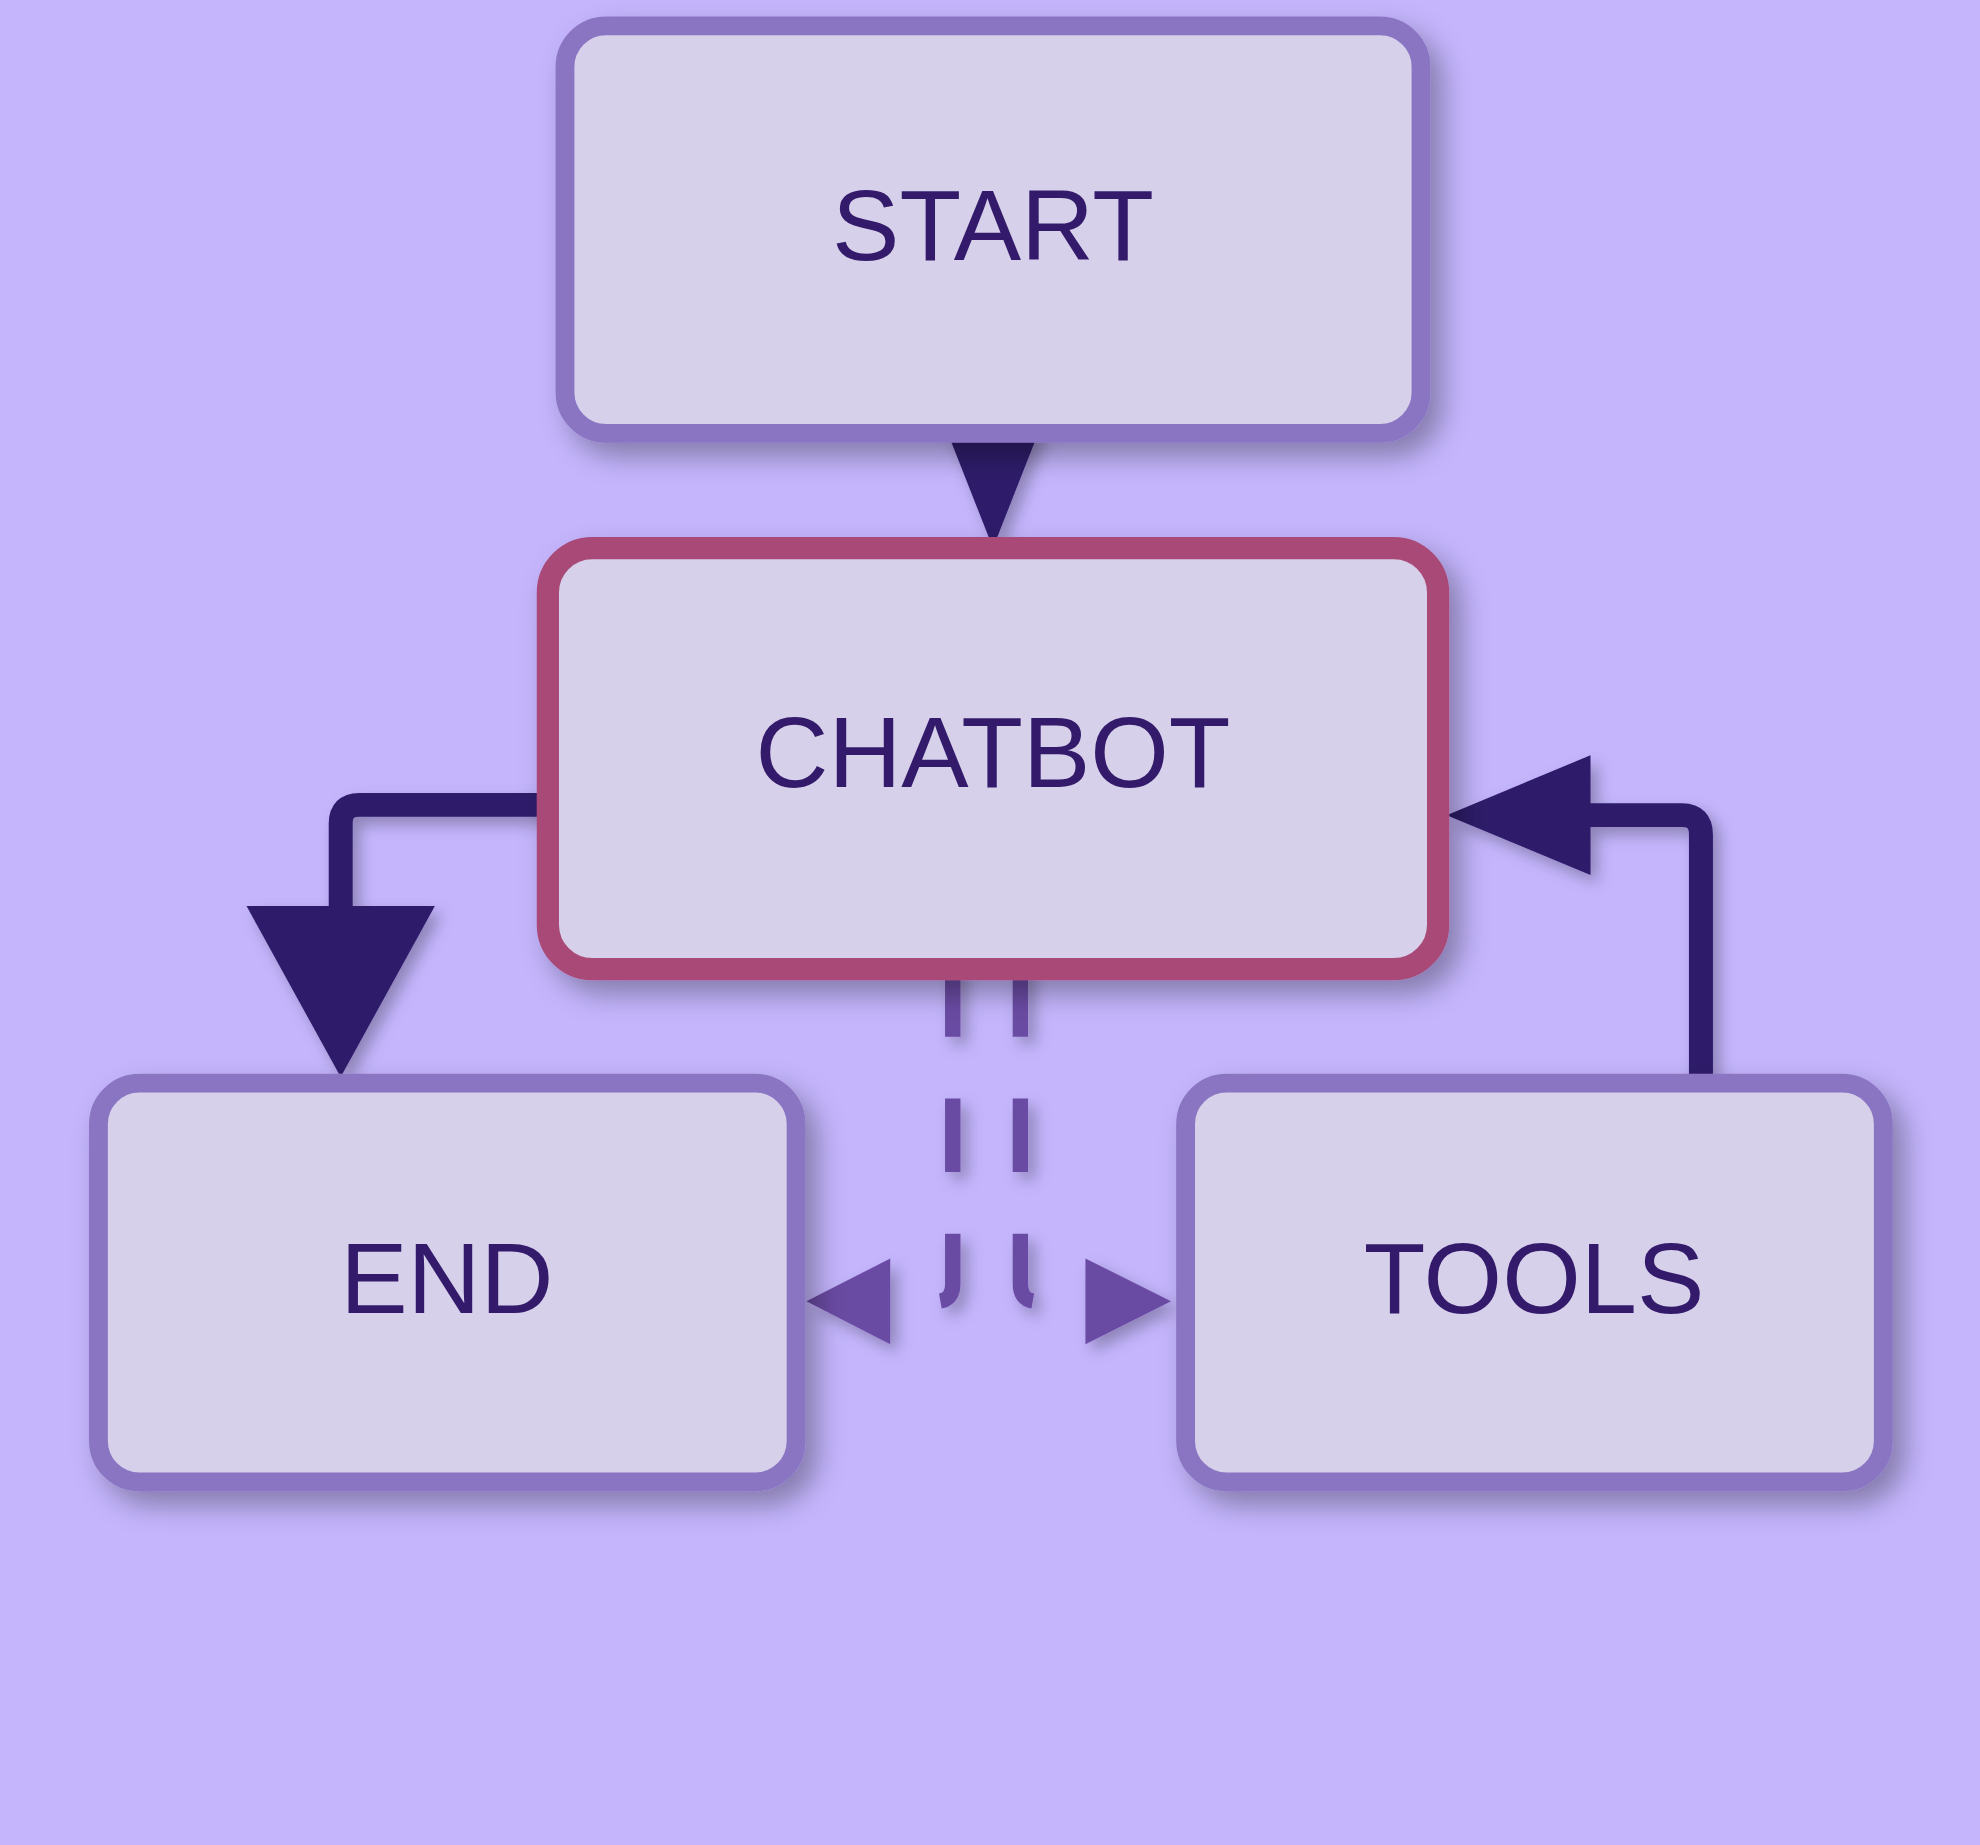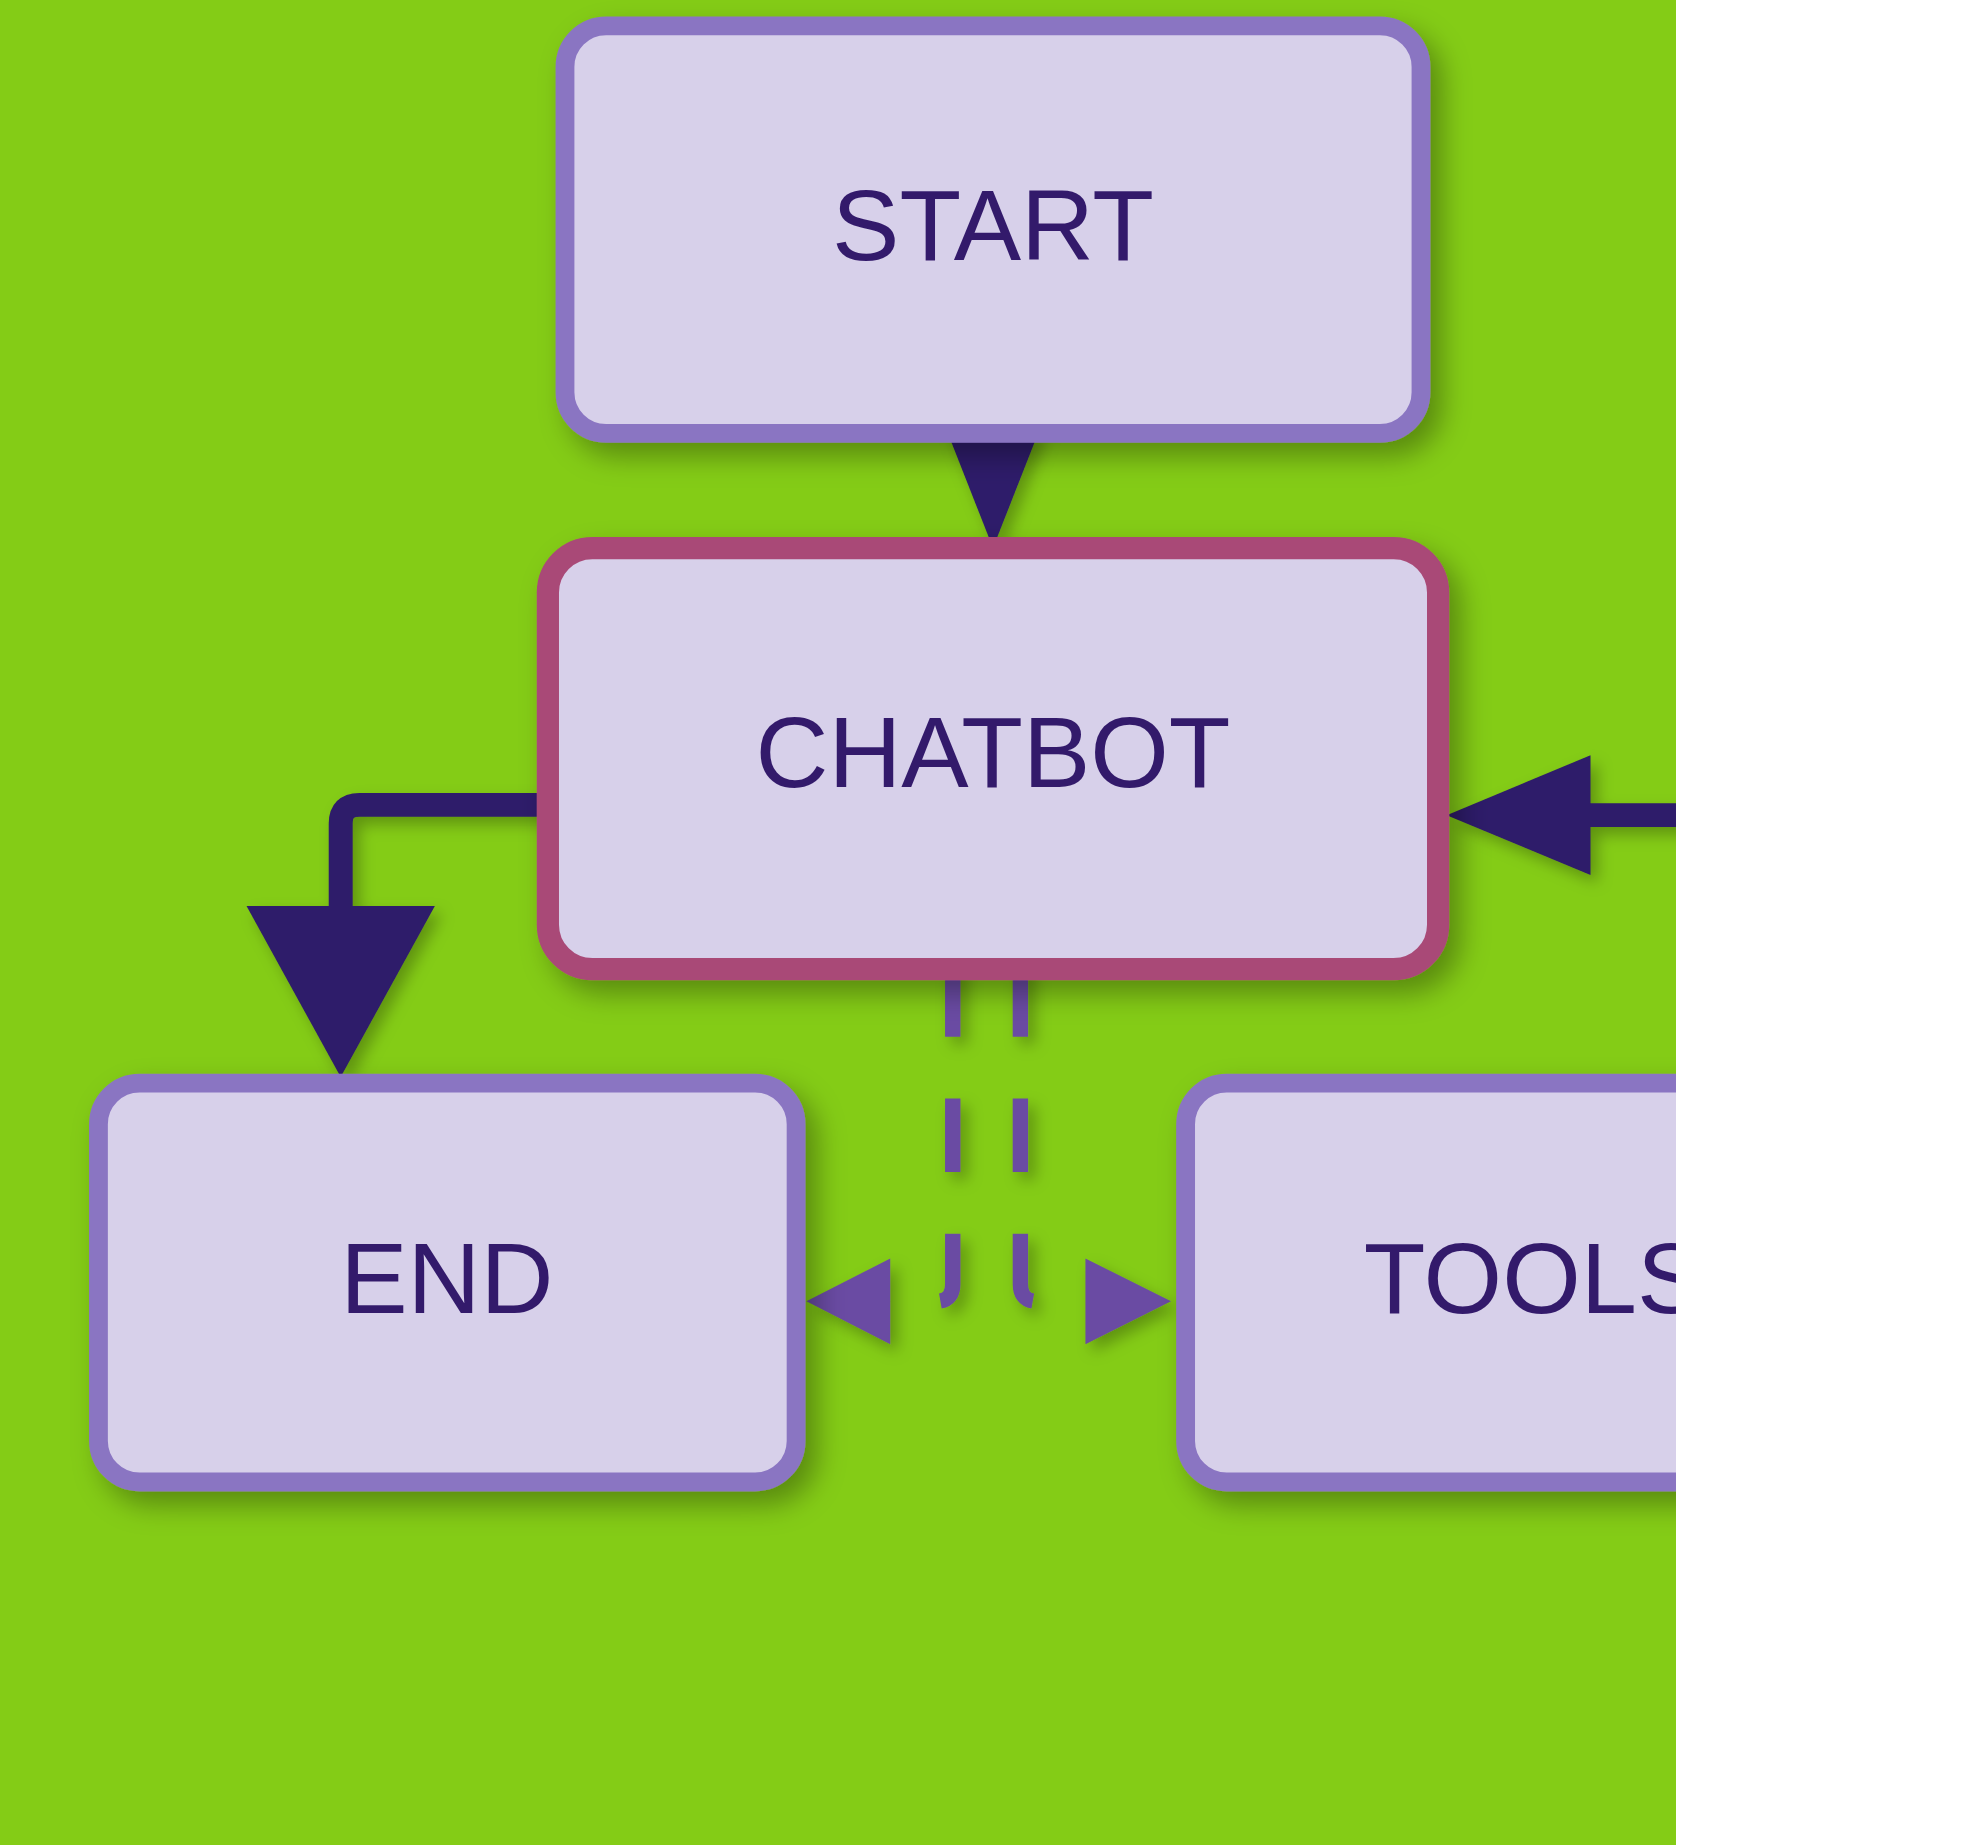--- a/index.html
+++ b/index.html
@@ -6,23 +6,23 @@
   html, body {
     margin: 0;
     padding: 0;
     background: #ffffff;
   }
   body {
     font-family: "Liberation Sans", sans-serif;
   }
   #canvas {
     position: relative;
-    width: 1676px;
+    width: 1980px;
     height: 1846px;
-    background: #84cc16;
+    background: #c4b5fd;
     overflow: hidden;
   }
   #graph-svg {
     position: absolute;
     left: 0;
     top: 0;
     width: 1980px;
     height: 1846px;
   }
   .node-label {

